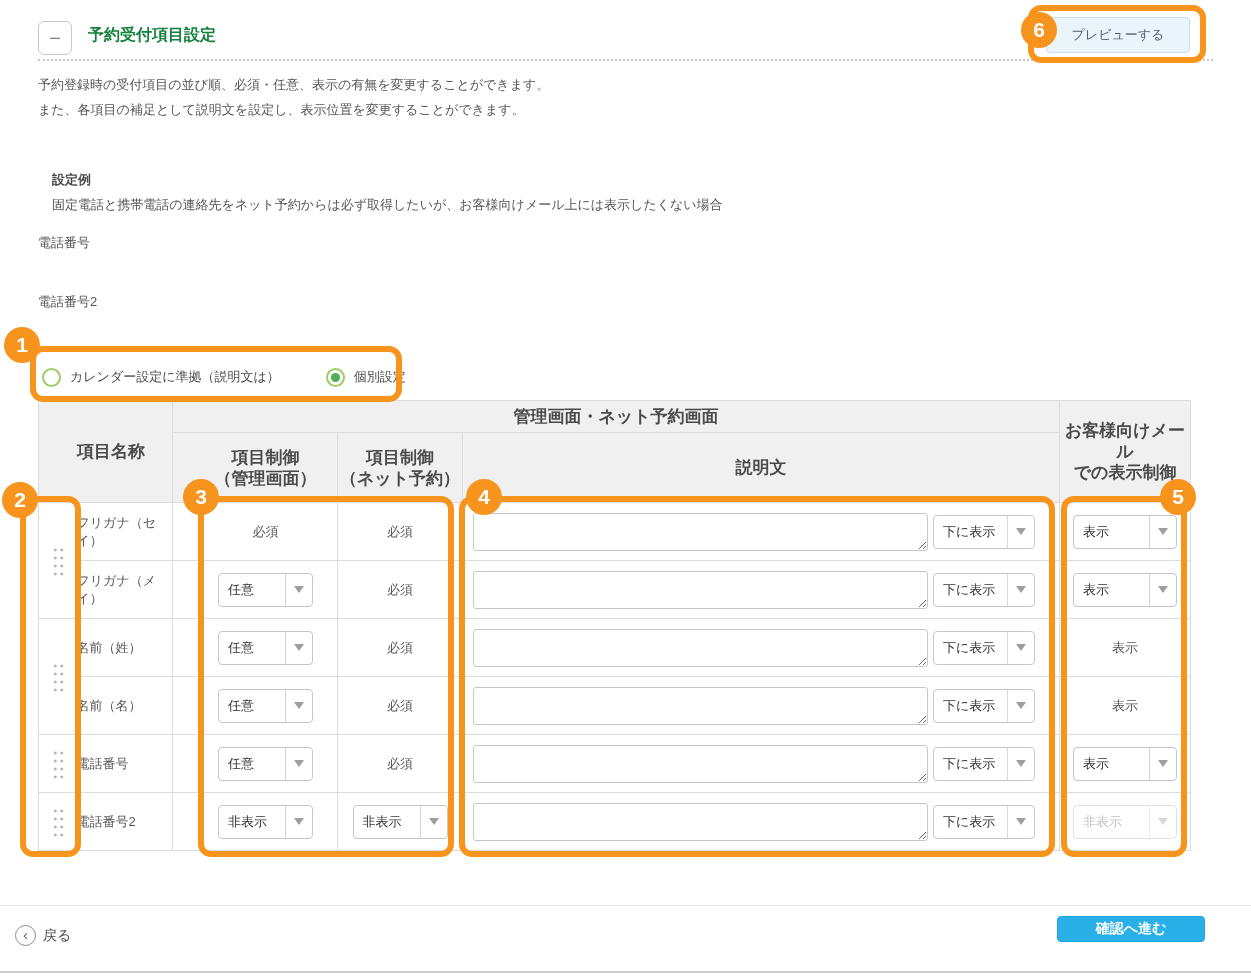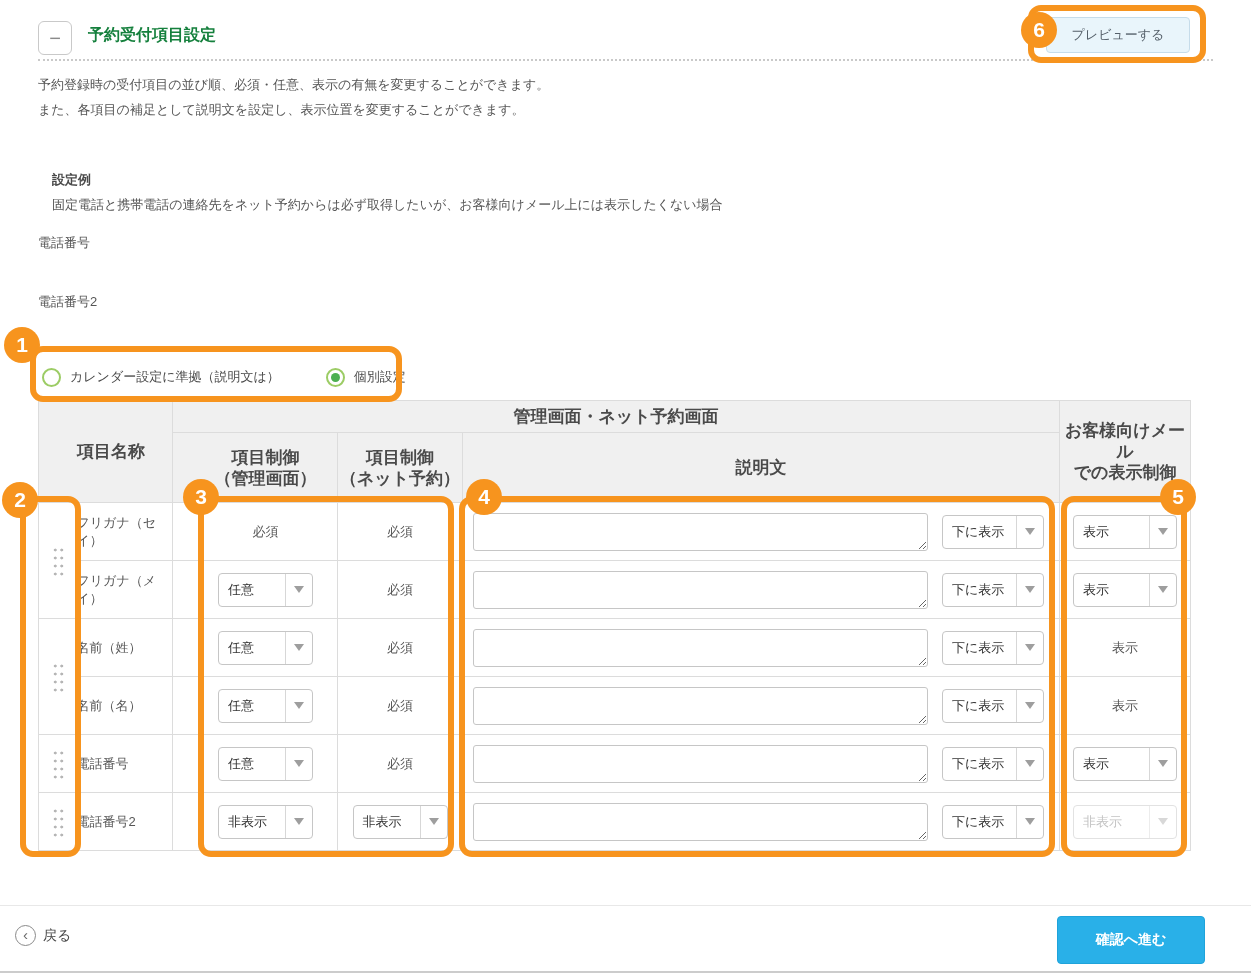--- a/index.html
+++ b/index.html
@@ -58,32 +58,32 @@
   .sel-label{flex:1;text-align:left;padding:0 9px;line-height:32px;font-size:13px;color:#333;white-space:nowrap;overflow:hidden;}
   .sel-arrow{width:26px;border-left:1px solid #d7d7d7;display:flex;align-items:center;justify-content:center;}
   .tri{width:0;height:0;border-left:5px solid transparent;border-right:5px solid transparent;border-top:7px solid #9e9e9e;}
   .sel.w-ctrl{width:95px;}
   .sel.w-pos{width:102px;}
   .sel.w-mail{width:104px;}
   .sel.disabled{border-color:#e2e2e2;cursor:default;}
   .sel.disabled .sel-label{color:#c3c3c3;}
   .sel.disabled .sel-arrow{border-left-color:#ececec;}
   .sel.disabled .tri{border-top-color:#d8d8d8;}
-  .desc-flex{display:flex;align-items:center;gap:14px;}
+  .desc-flex{display:flex;align-items:center;gap:5px;}
   .desc-ta{
     width:455px;height:38px;box-sizing:border-box;border:1px solid #c6c6c6;border-radius:3px;
     resize:both;font-family:inherit;font-size:13px;color:#333;padding:4px 6px;outline:none;background:#fff;
   }
   .static-val{color:#555;}
   
   .footer-divider{position:absolute;left:0;top:905px;width:1251px;border-top:1px solid #e8e8e8;}
   .back-link{position:absolute;left:15px;top:925px;display:flex;align-items:center;gap:7px;color:#4a4a4a;font-size:14px;cursor:pointer;}
   .back-circle{width:21px;height:21px;box-sizing:border-box;border:1px solid #8a8a8a;border-radius:50%;display:flex;align-items:center;justify-content:center;color:#6a6a6a;font-size:15px;line-height:1;padding-bottom:2px;}
   .confirm-btn{
-    position:absolute;left:1057px;top:916px;width:148px;height:48px;background:#29b0e8;border:1px solid #1fa3da;border-radius:4px;
+    position:absolute;left:1057px;top:916px;width:148px;height:26px;background:#29b0e8;border:1px solid #1fa3da;border-radius:4px;
     color:#fff;font-size:14px;font-weight:bold;display:flex;align-items:center;justify-content:center;cursor:pointer;box-sizing:border-box;
   }
   .bottom-line{position:absolute;left:0;top:971px;width:1251px;border-top:2px solid #cccccc;}
   
   .ann-box{position:absolute;border:6px solid #f7941e;border-radius:13px;pointer-events:none;z-index:50;box-sizing:border-box;}
   .ann-num{
     position:absolute;width:36px;height:36px;border-radius:50%;background:#f7941e;color:#fff;z-index:51;
     font-size:21px;font-weight:bold;display:flex;align-items:center;justify-content:center;pointer-events:none;
   }
   .ann-1{left:30px;top:346px;width:372px;height:56px;}

